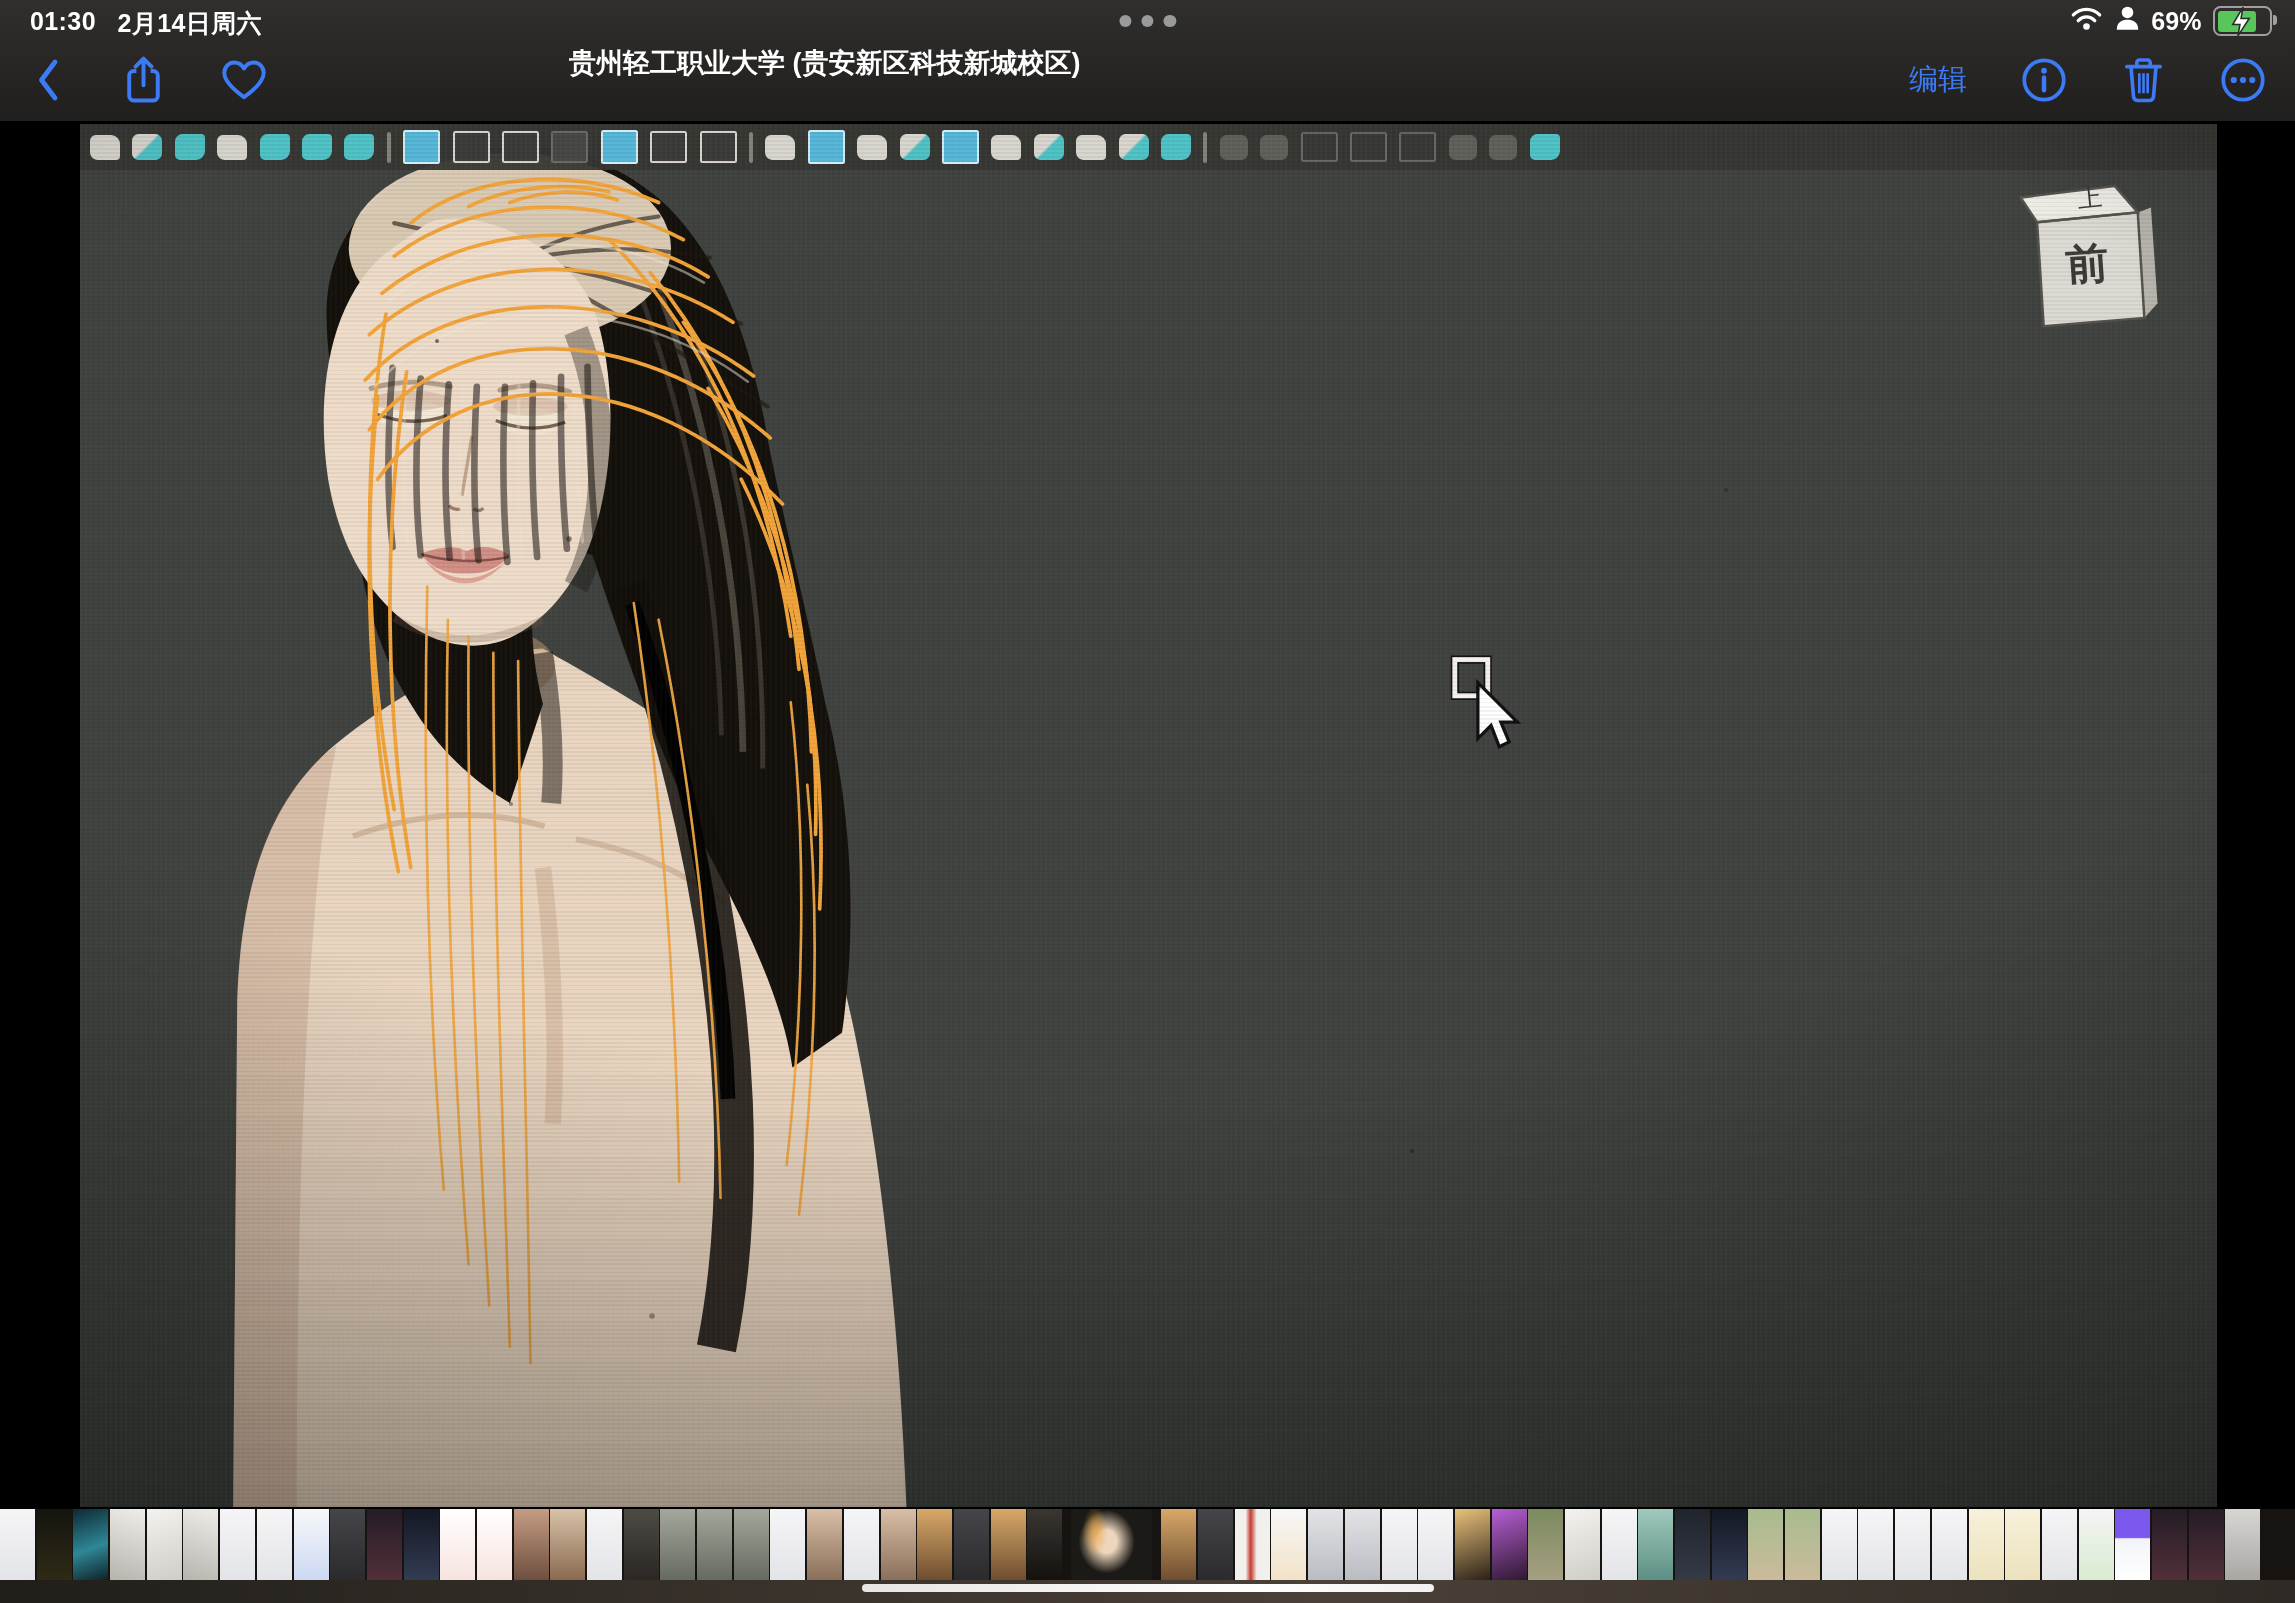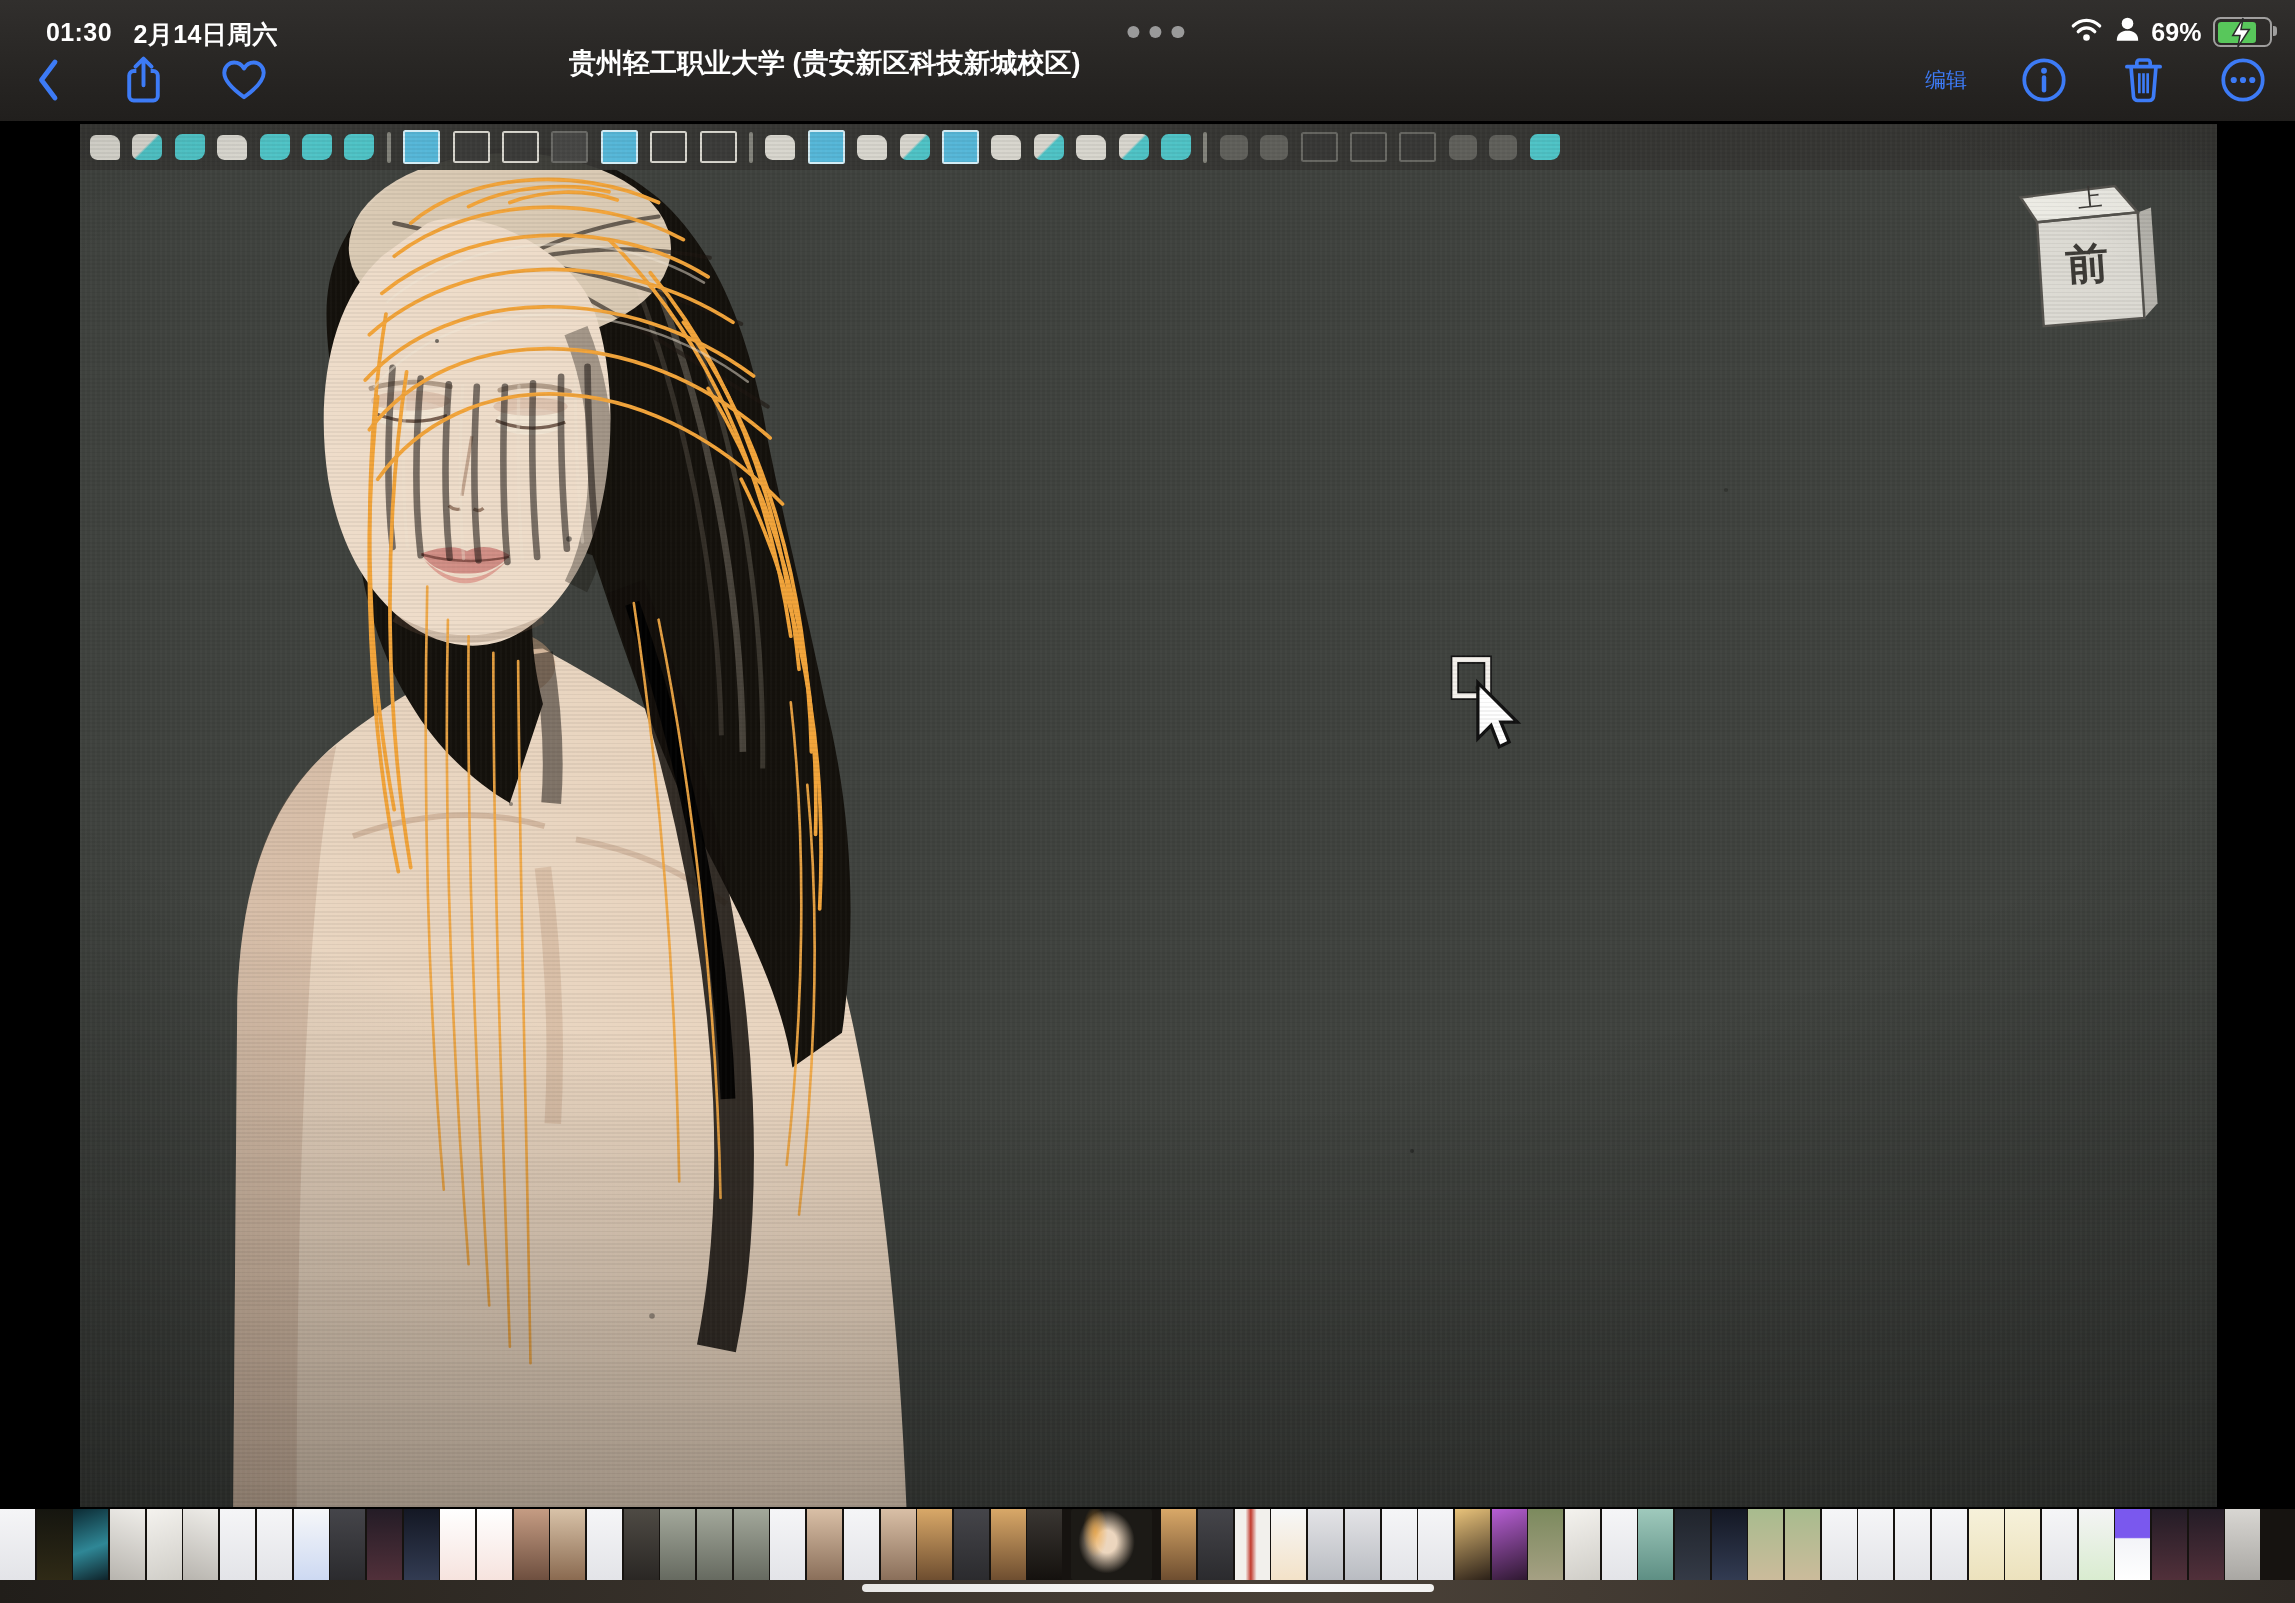--- a/index.html
+++ b/index.html
@@ -2,38 +2,38 @@
 <html style="--accent: #3d7bf6; --battery-green: #58c75b;font-size:13.2px"><head>
 <meta charset="utf-8">
 <style>
   html,body{margin:0;padding:0;background:#000;}
   #screen{position:relative;width:2295px;height:1603px;background:#000;overflow:hidden;
           font-family:"Liberation Sans","DejaVu Sans",sans-serif;-webkit-font-smoothing:antialiased;}
 
   
   .topbars{position:absolute;left:0;top:0;right:0;height:121px;
            background:linear-gradient(180deg,#312f2d 0%,#282624 55%,#211f1d 100%);}
-  .statusbar{position:absolute;top:0;left:16px;right:0;height:38px;color:#fff;margin-top:11px;}
+  .statusbar{position:absolute;top:0;left:0;right:0;height:38px;color:#fff;}
   .status-left{position:absolute;left:30px;top:6.6px;display:flex;gap:21.5px;font-size:25px;font-weight:700;letter-spacing:0.4px;}
   .app-dots{position:absolute;left:50%;top:15px;transform:translateX(-50%);display:flex;gap:10px;}
   .app-dots i{width:12.4px;height:12.4px;border-radius:50%;background:#9a9a9a;display:block;}
   .status-right{position:absolute;right:23px;top:5px;display:flex;align-items:center;gap:11.6px;font-size:25px;font-weight:700;}
   .battery{position:relative;width:55px;height:26.4px;border:2.5px solid rgba(255,255,255,.55);border-radius:7.4px;}
   .battery .fill{position:absolute;left:2.5px;top:2.5px;bottom:2.5px;width:70%;border-radius:3.3px;background:var(--battery-green,#58c75b);}
   .battery .nub{position:absolute;right:-7.4px;top:7.4px;width:4.1px;height:10px;border-radius:0 3.3px 3.3px 0;background:rgba(255,255,255,.55);}
   .battery svg{position:absolute;left:11.6px;top:-3.3px;}
 
   .navbar{position:absolute;top:38px;left:0;right:0;height:83px;color:var(--accent,#3d7bf6);}
   .nav-left{position:absolute;left:31px;top:0;height:100%;display:flex;align-items:center;gap:55px;}
   .nav-right{position:absolute;right:28px;top:0;height:100%;display:flex;align-items:center;gap:53px;}
   .nav-center{position:absolute;left:50%;top:6.6px;transform:translateX(-50%);color:#fff;width:1157px;}
   .nav-title{font-size:27px;font-weight:700;line-height:36px;}
   .nav-subtitle{font-size:20.7px;font-weight:400;color:#dcdcdc;line-height:28px;}
   .icon-btn{display:flex;align-items:center;justify-content:center;cursor:pointer;}
-  .edit-btn{font-size:21px;font-weight:400;cursor:pointer;text-align:right;}
+  .edit-btn{font-size:29px;font-weight:400;cursor:pointer;text-align:right;}
 
   
   .photo{position:absolute;left:80px;top:124px;width:2137px;height:1383px;background:#3f423e;overflow:hidden;}
   .photo::after{content:"";position:absolute;inset:0;pointer-events:none;
       background:
         repeating-linear-gradient(0deg,rgba(0,0,0,.05) 0 1.7px,transparent 1.7px 4.1px),
         repeating-linear-gradient(90deg,rgba(255,255,255,.02) 0 1.7px,transparent 1.7px 5px),
         radial-gradient(130% 95% at 48% 30%,transparent 42%,rgba(0,0,0,.55) 100%);}
   .max-toolbar{position:absolute;left:0;top:0;right:0;height:46px;display:flex;align-items:center;gap:12.4px;
                padding:0 10px;background:rgba(54,54,51,.95);}

